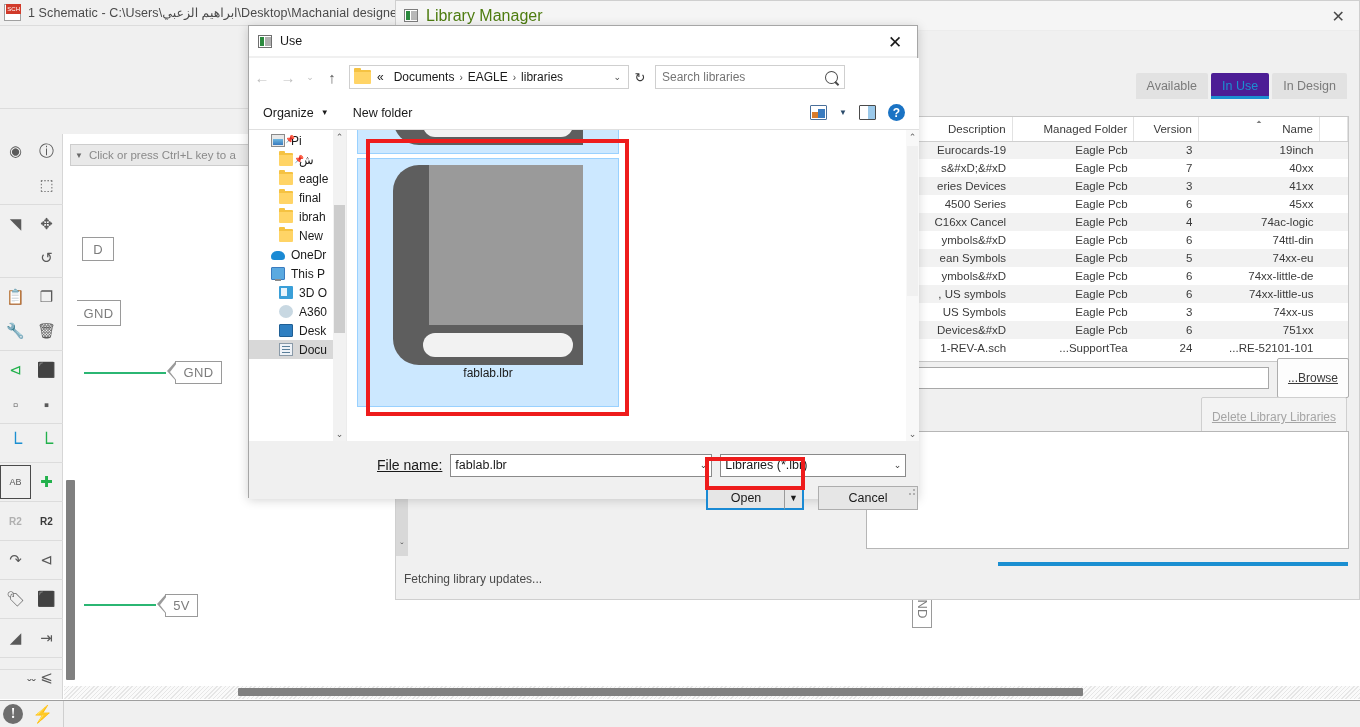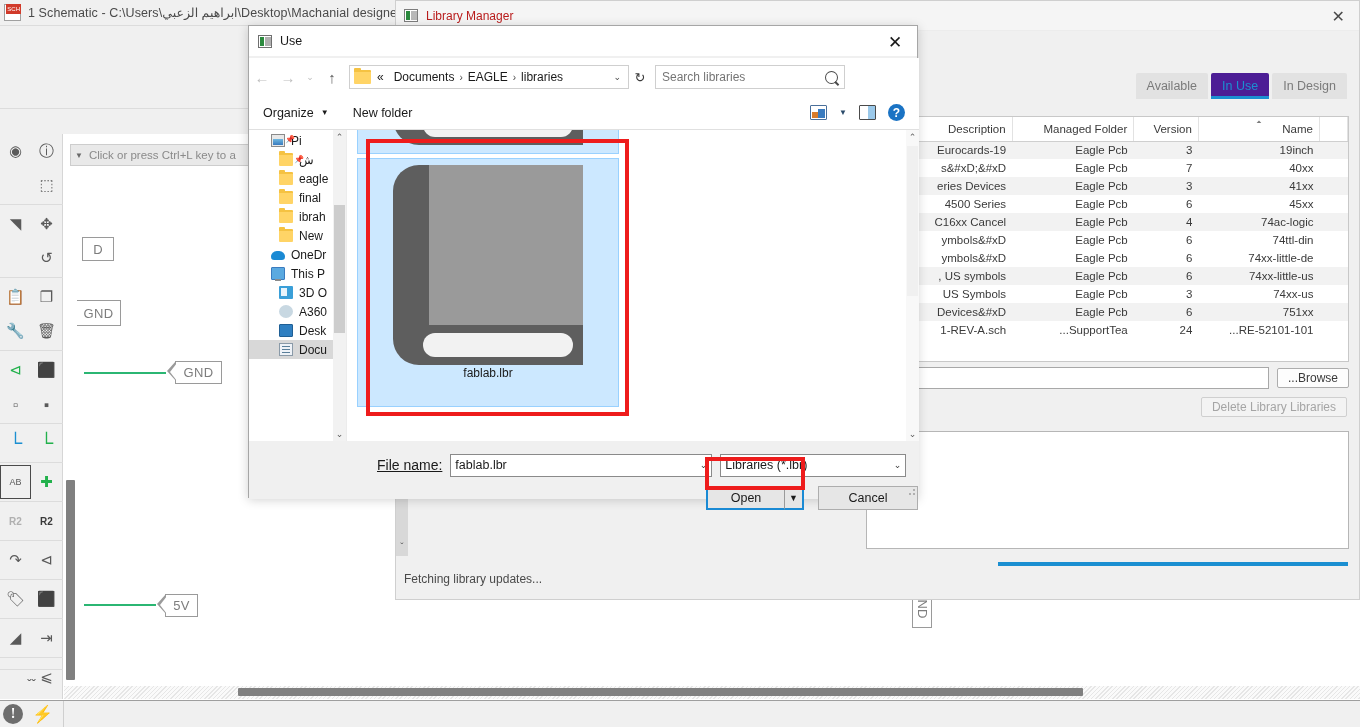--- a/index.html
+++ b/index.html
@@ -171,21 +171,21 @@
     background: #ffffff; border: 1px solid #7d7d7d;
   }
   .libmgr-icon::before {
     content: ""; position: absolute; left: 1px; top: 1px;
     width: 4px; height: 9px; background: #2b8a3e;
   }
   .libmgr-icon::after {
     content: ""; position: absolute; left: 6px; top: 1px;
     width: 6px; height: 9px; background: #b8b8b8;
   }
-  .libmgr-title-text { font-size: 12px; color: #b91c1c; }
+  .libmgr-title-text { font-size: 16px; color: #4d7c0f; }
   .libmgr-body { position: relative; height: 569px; }
 
   .tabs {
     position: absolute; right: 12px; top: 42px; display: flex; align-items: flex-end;
   }
   .tab {
     background: #e2e2e2; color: #7a7a7a; font-size: 12.5px;
     padding: 6px 11px 6px 11px; margin-left: 3px; border-radius: 2px 2px 0 0;
   }
   .tab.active {
@@ -218,23 +218,24 @@
 
   .path-row {
     position: absolute; left: 470px; top: 335px; width: 483px; height: 24px;
     display: flex; align-items: center;
   }
   .path-input {
     flex: 1; height: 22px; background: #fff; border: 1px solid #a8a8a8;
   }
   .btn {
     background: #fdfdfd; border: 1px solid #adadad; border-radius: 2px;
-    font-size: 12px; color: #3a3a3a; height: 20px; padding: 0 10px;
+    font-size: 12px; color: #3a3a3a; height: 40px; padding: 0 10px;
     display: flex; align-items: center; justify-content: center;
     white-space: nowrap;
+    text-decoration: underline;
   }
   .btn.browse { margin-left: 8px; }
   .btn.disabled { color: #a5a5a5; border-color: #cfcfcf; background: #f3f3f3; }
   .delete-row {
     position: absolute; right: 12px; top: 366px;
   }
   .lower-panel {
     position: absolute; left: 470px; top: 400px; width: 483px; height: 118px;
     background: #ffffff; border: 1px solid #b6b6b6;
   }
@@ -684,20 +685,27 @@
                 <td>74ac-logic</td>
                 <td></td>
               </tr>
               <tr class="">
                 <td>ymbols&amp;#xD</td>
                 <td class="mf">Eagle Pcb</td>
                 <td>6</td>
                 <td>74ttl-din</td>
                 <td></td>
               </tr>
+              <tr class="odd">
+                <td>ean Symbols</td>
+                <td class="mf">Eagle Pcb</td>
+                <td>5</td>
+                <td>74xx-eu</td>
+                <td></td>
+              </tr>
               <tr class="">
                 <td>ymbols&amp;#xD</td>
                 <td class="mf">Eagle Pcb</td>
                 <td>6</td>
                 <td>74xx-little-de</td>
                 <td></td>
               </tr>
               <tr class="odd">
                 <td>, US symbols</td>
                 <td class="mf">Eagle Pcb</td>

